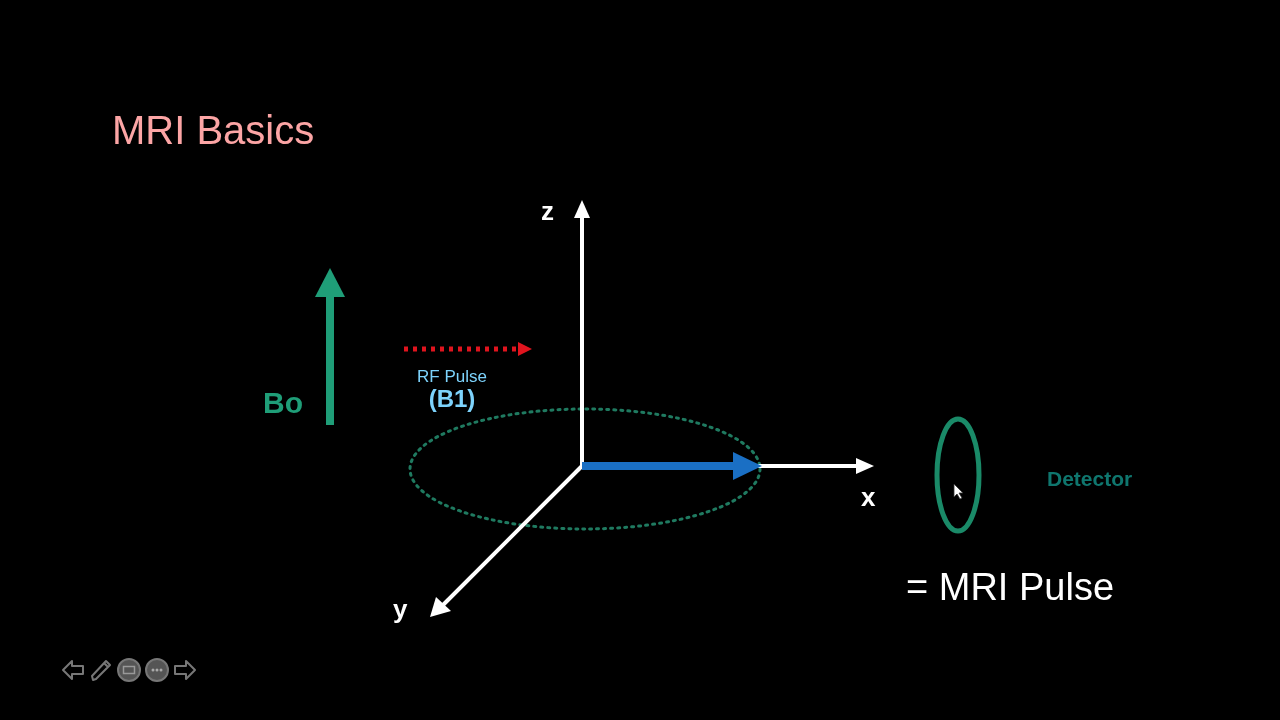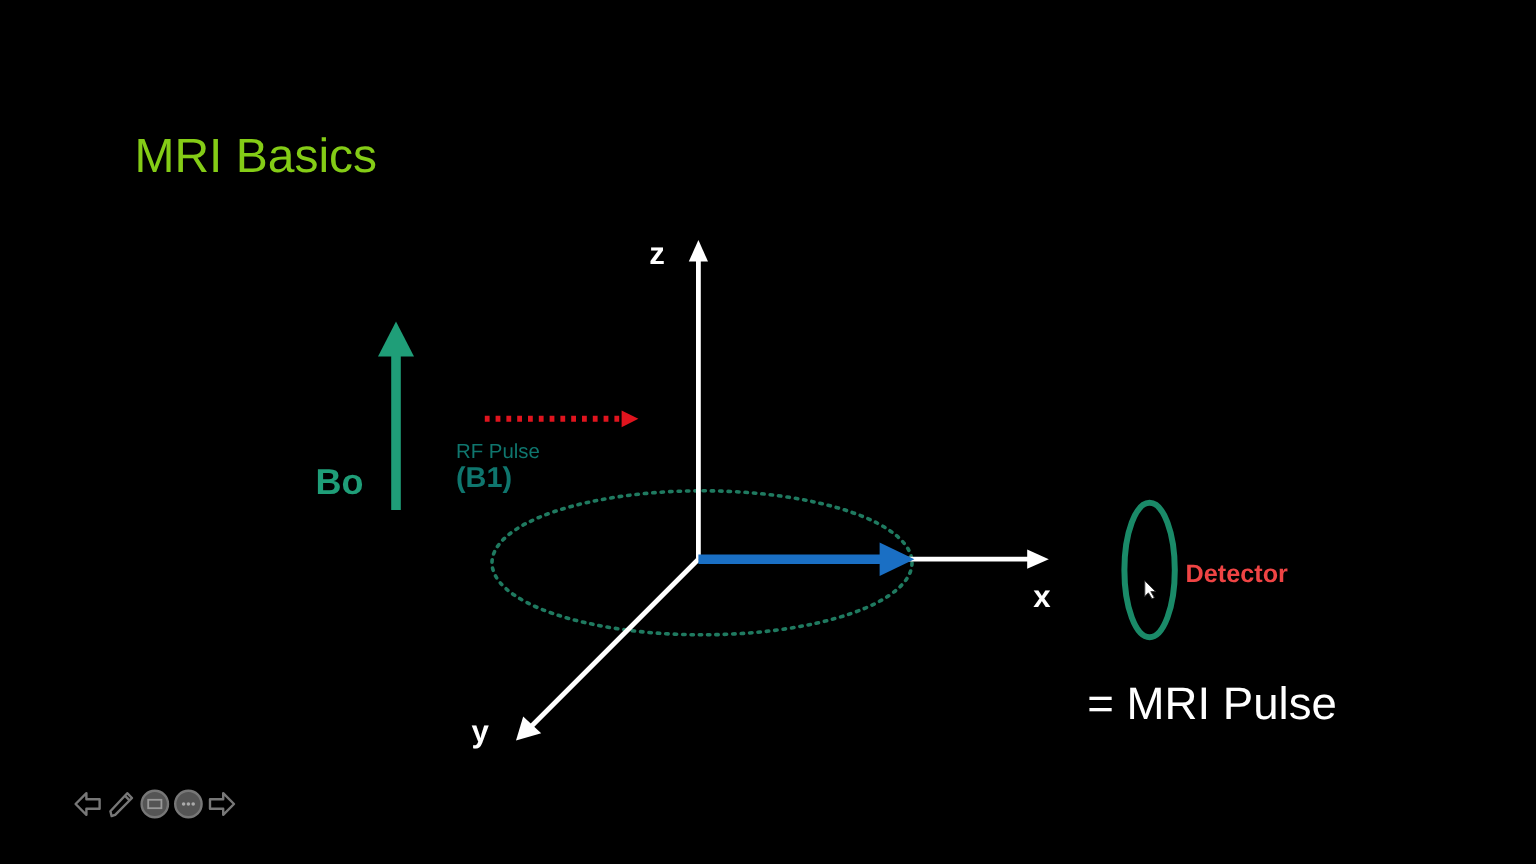--- a/index.html
+++ b/index.html
@@ -1,23 +1,23 @@
 <!DOCTYPE html>
 <html><head>
   <meta charset="utf-8">
   <style>
     html, body { margin: 0; padding: 0; background: #000; }
     body { width: 1280px; height: 720px; position: relative; overflow: hidden; font-family: "Liberation Sans", sans-serif; }
-    .title { position: absolute; left: 112px; top: 108px; color: #84cc16; font-size: 40px; font-weight: normal; }
+    .title { position: absolute; left: 112px; top: 108px; color: #fca5a5; font-size: 40px; font-weight: normal; }
     .lbl { position: absolute; font-family: "Liberation Sans", sans-serif; }
     .axis-lbl { color: #fff; font-size: 26px; font-weight: bold; }
     .bo-lbl { left: 263px; top: 386px; color: #1f9e78; font-size: 30px; font-weight: bold; }
-    .rf-lbl { left: 380px; top: 366px; width: 124px; text-align: left; color: #0f766e; font-size: 17px; line-height: 22px; }
+    .rf-lbl { left: 390px; top: 366px; width: 124px; text-align: center; color: #7dd3fc; font-size: 17px; line-height: 22px; }
     .rf-lbl .b1 { font-size: 24px; font-weight: bold; display: block; }
-    .det-lbl { left: 988px; top: 467px; color: #ef4444; font-size: 21px; font-weight: bold; text-align: center; }
+    .det-lbl { left: 1047px; top: 467px; color: #0f766e; font-size: 21px; font-weight: bold; text-align: center; }
     .sig-lbl { left: 906px; top: 566px; color: #fff; font-size: 38px; }
     svg.diagram { position: absolute; left: 0; top: 0; }
     .nav { position: absolute; left: 60px; top: 657px; display: flex; gap: 2px; align-items: center; }
     .nav span { width: 26px; height: 26px; display: inline-block; cursor: pointer; }
   </style>
 </head>
 <body>
 
 <div class="title">MRI Basics</div>
 

